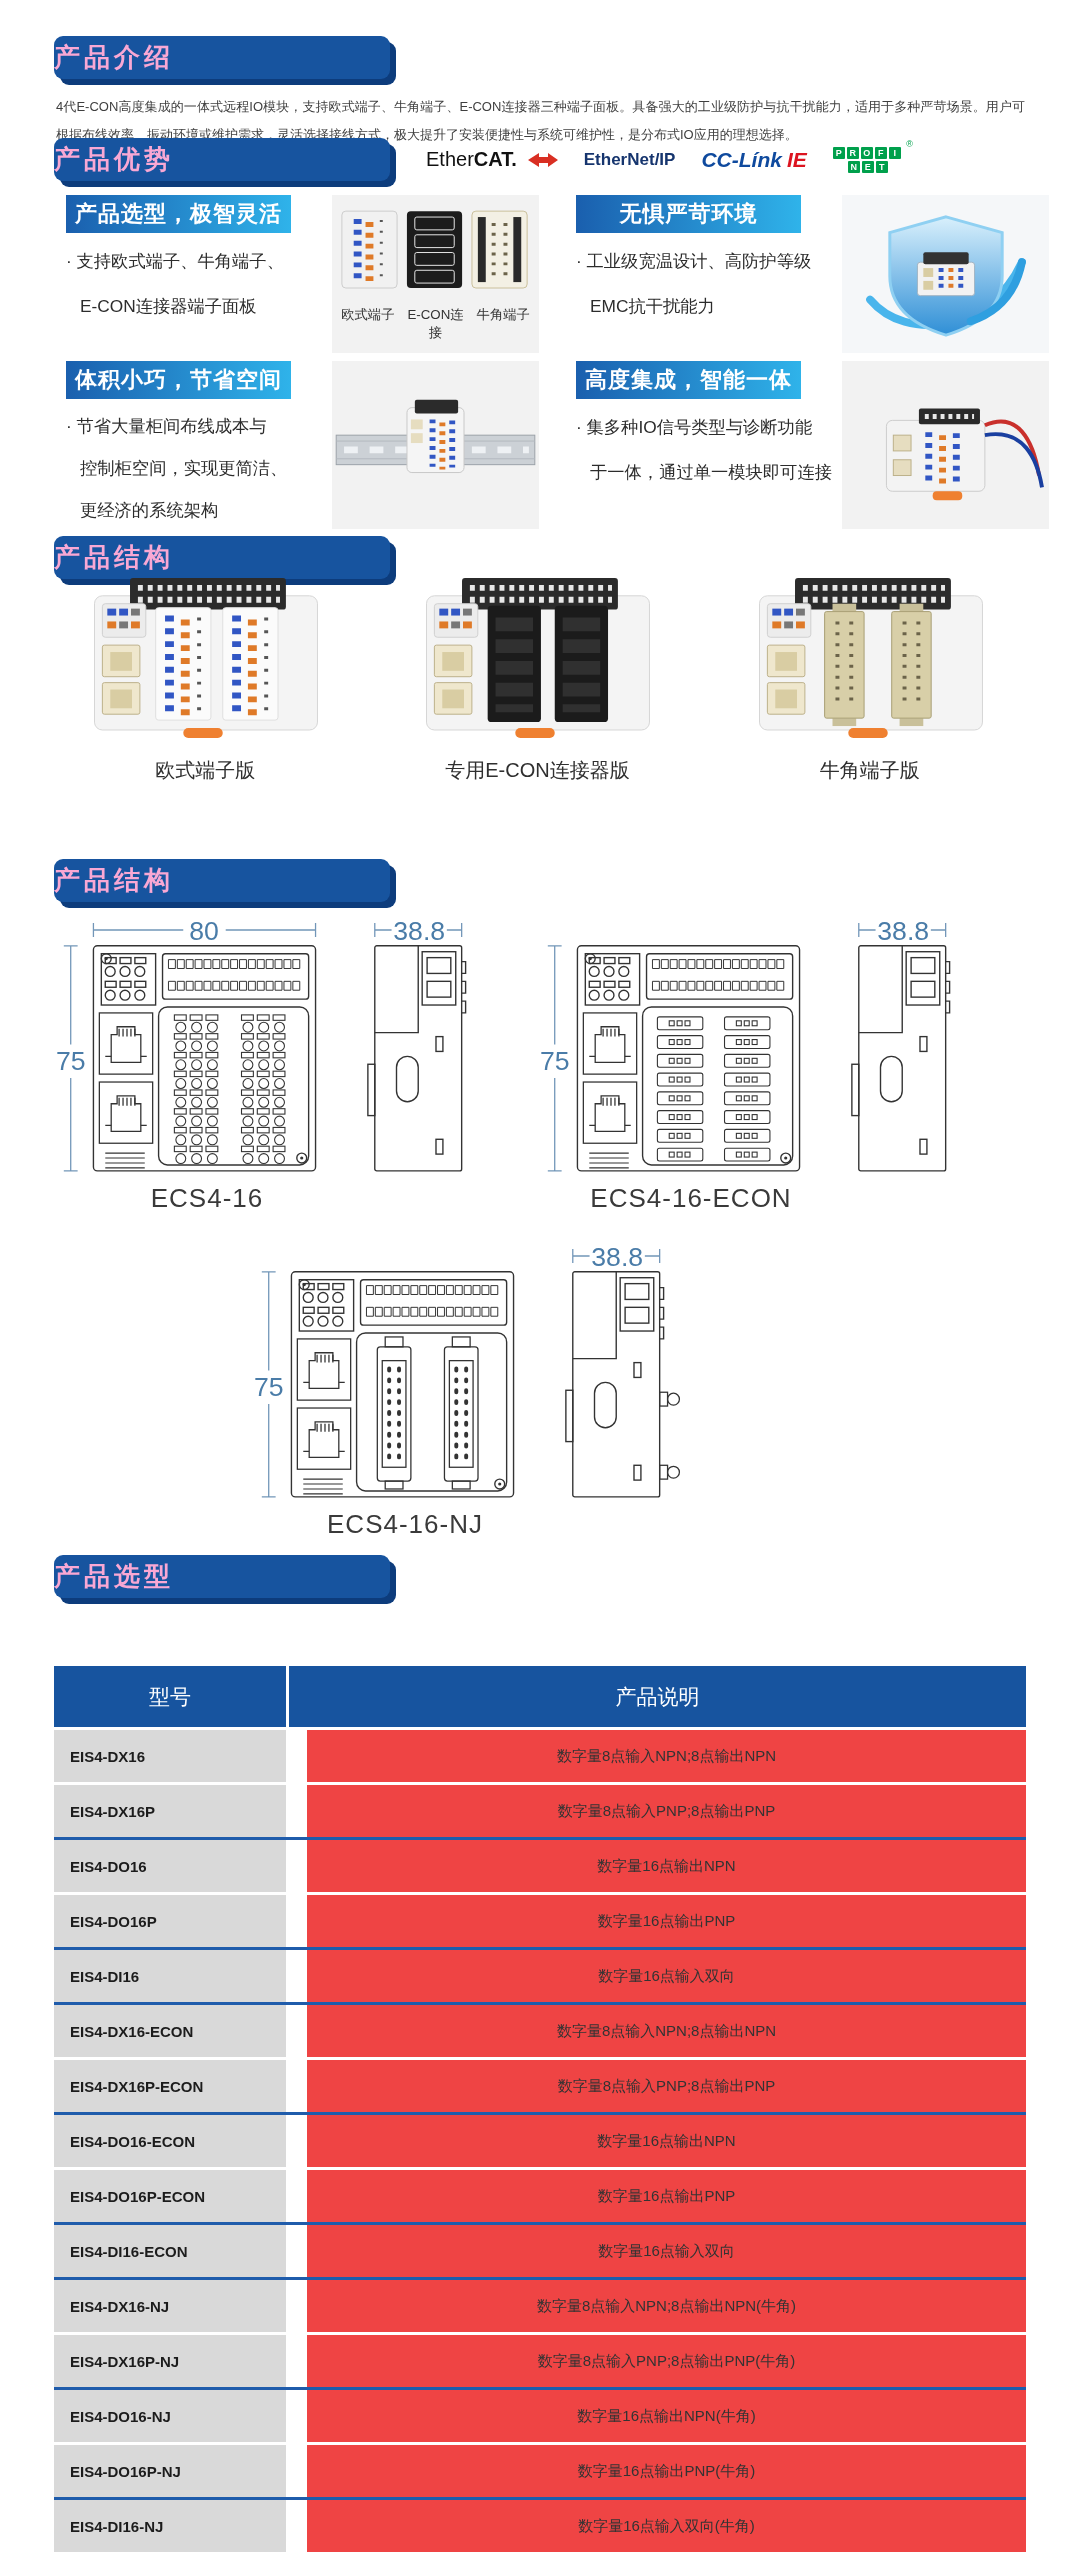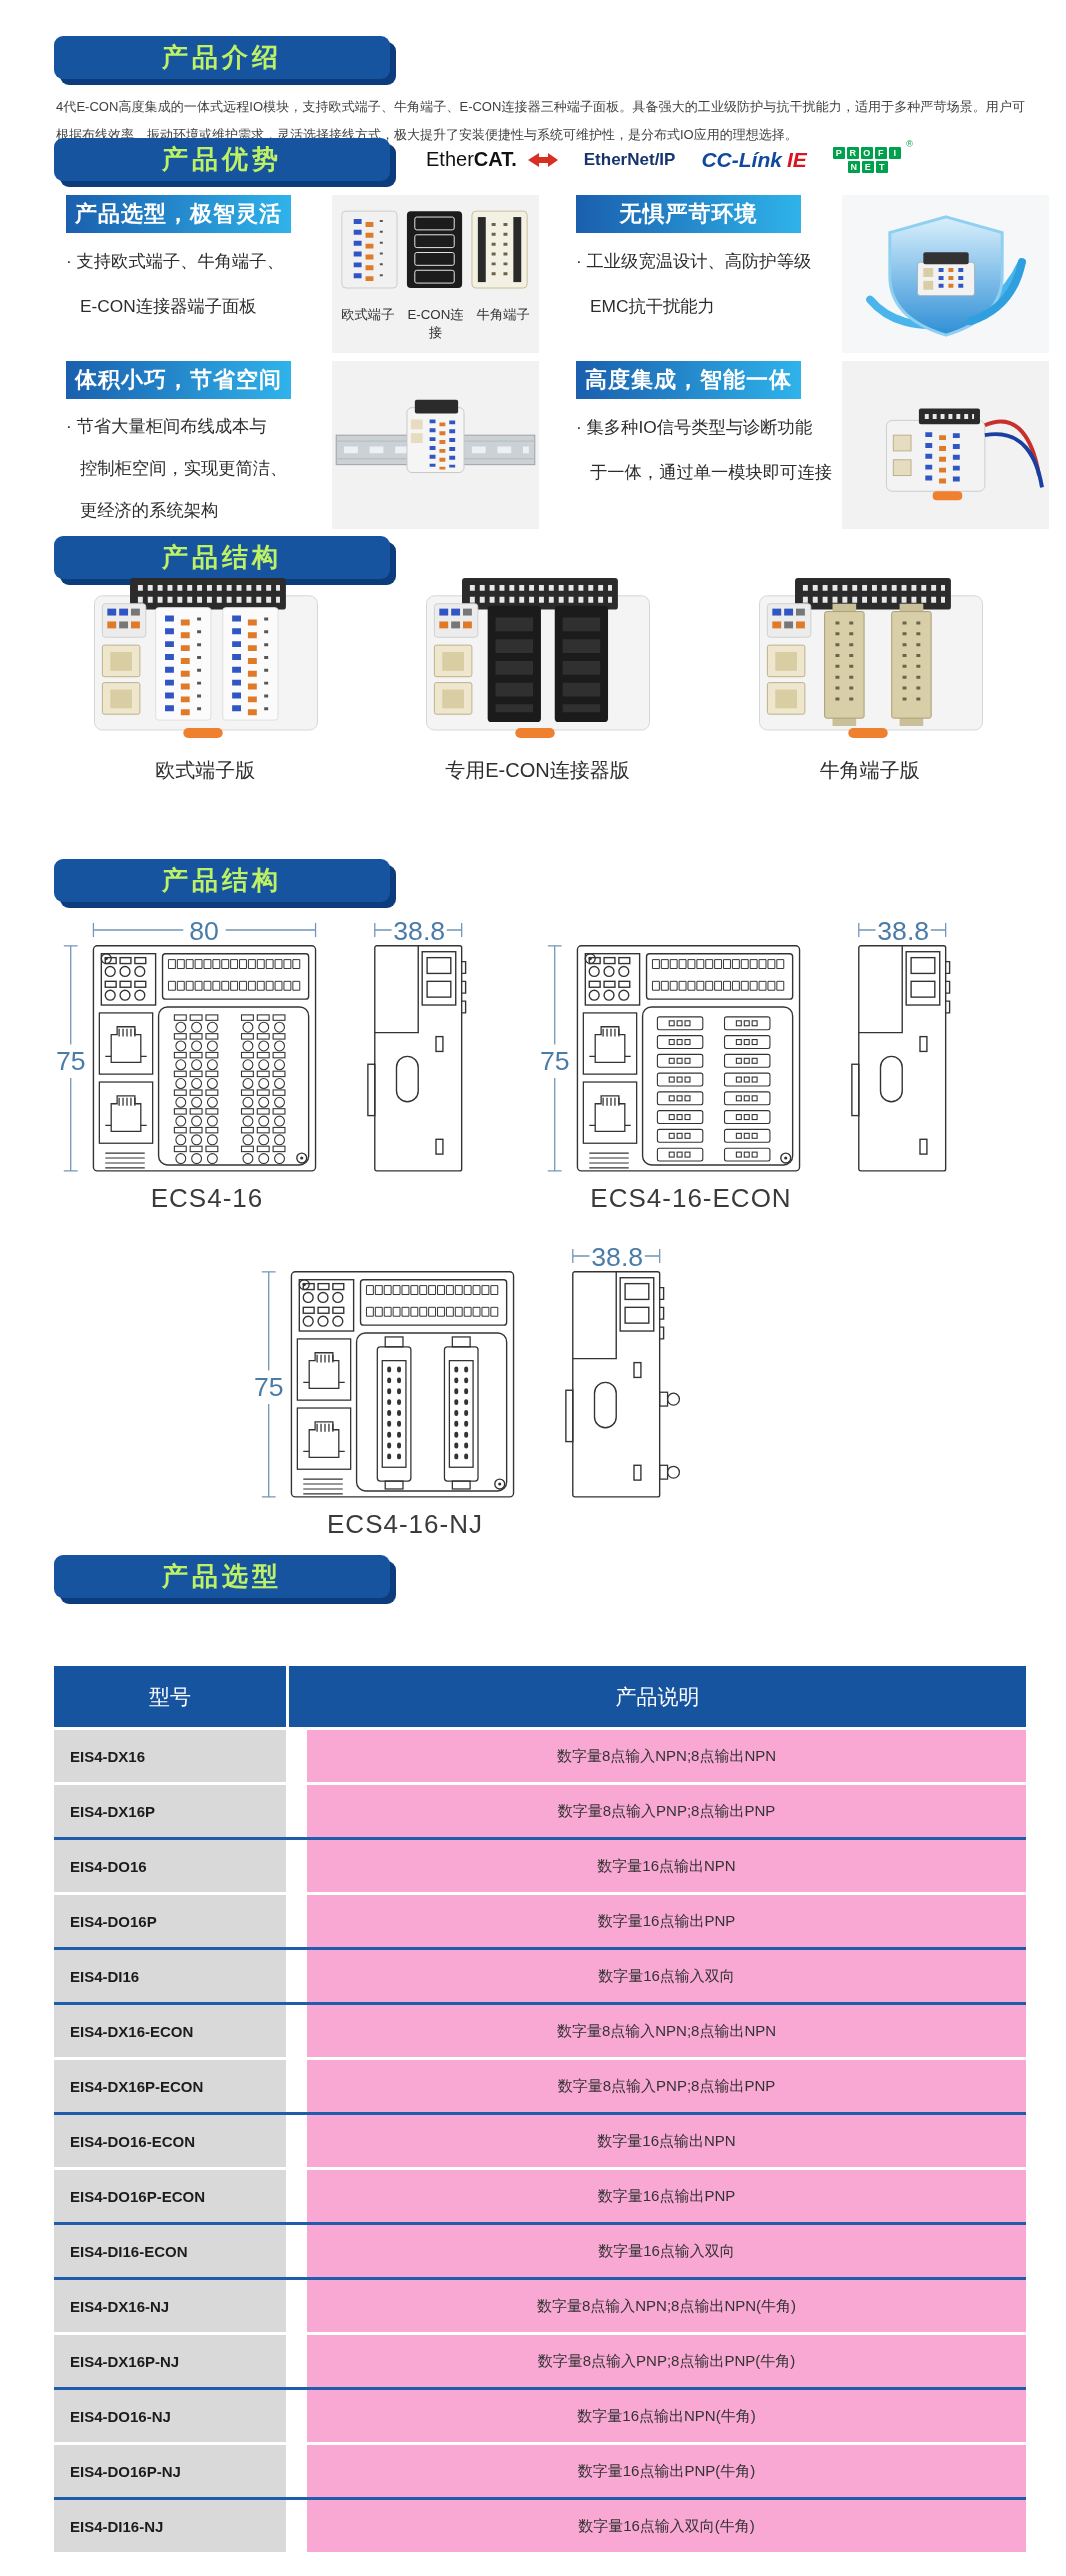--- a/index.html
+++ b/index.html
@@ -1,20 +1,20 @@
 <!DOCTYPE html>
 <html><head>
 <meta charset="utf-8">
 <style>
   html,body{margin:0;padding:0;background:#fff}
   body{width:1067px;height:2576px;position:relative;font-family:"Liberation Sans","DejaVu Sans",sans-serif;color:#333;overflow:hidden}
   
   .pill{position:absolute;left:54px;width:336px;height:43px;background:#17549f;border-radius:9px;
-        box-shadow:6px 6px 0 #0d3c7c;color:#bef264;font-size:26px;font-weight:bold;letter-spacing:4px;
-        display:flex;align-items:center;justify-content:center}
+        box-shadow:6px 6px 0 #0d3c7c;color:#f9a8d4;font-size:26px;font-weight:bold;letter-spacing:4px;
+        display:flex;align-items:center;}
   
   .intro-p{position:absolute;left:56px;top:93px;width:969px;font-size:13px;line-height:28px;color:#3f3f3f;text-align:justify}
   
   .logos{position:absolute;left:426px;top:138px;height:43px;display:flex;align-items:center;gap:26px}
   .logo{display:flex;align-items:center}
   .ec-a{font-size:20px;color:#111}
   .ec-b{font-size:20px;font-weight:800;color:#111}
   .ec-arrow{margin-left:3px}
   .enip{font-size:17px;font-weight:800;color:#16356e}
   .cc-a{font-size:21px;font-weight:800;font-style:italic;color:#0f4a9e}
@@ -49,21 +49,21 @@
   .fig-c{left:247px;top:1242px}
   .fig-label{width:316px;text-align:center;font-size:26px;color:#3a3a3a;letter-spacing:1px;margin-top:4px}
   .dim{fill:#4a7ca8;font-size:27px;text-anchor:middle;font-family:"Liberation Sans","DejaVu Sans",sans-serif}
   
   .sel-table{position:absolute;left:54px;top:1666px;width:972px}
   .sel-head{display:grid;grid-template-columns:232px 1fr;column-gap:3px;height:61px;margin-bottom:3px}
   .sel-head div{background:#17549f;color:#fff;font-size:21px;display:flex;align-items:center;justify-content:center}
   .sel-row{display:grid;grid-template-columns:232px 1fr;column-gap:21px;height:52px;border-bottom:3px solid #fff}
   .sel-row.group-end{border-bottom-color:#1f5cab}
   .sel-model{background:#d9d9d9;display:flex;align-items:center;padding-left:16px;font-size:15px;font-weight:bold;color:#1c1c1c}
-  .sel-desc{background:#f9a8d4;display:flex;align-items:center;justify-content:center;font-size:15px;color:#333}
+  .sel-desc{background:#ef4444;display:flex;align-items:center;justify-content:center;font-size:15px;color:#333}
 </style>
 </head>
 <body>
 
 <svg width="0" height="0" style="position:absolute">
 <defs>
   <linearGradient id="shgr" x1="0" y1="0" x2="0" y2="1">
     <stop offset="0" stop-color="#d9f0fc"></stop>
         <stop offset="1" stop-color="#2f8fd6"></stop>
   </linearGradient>

